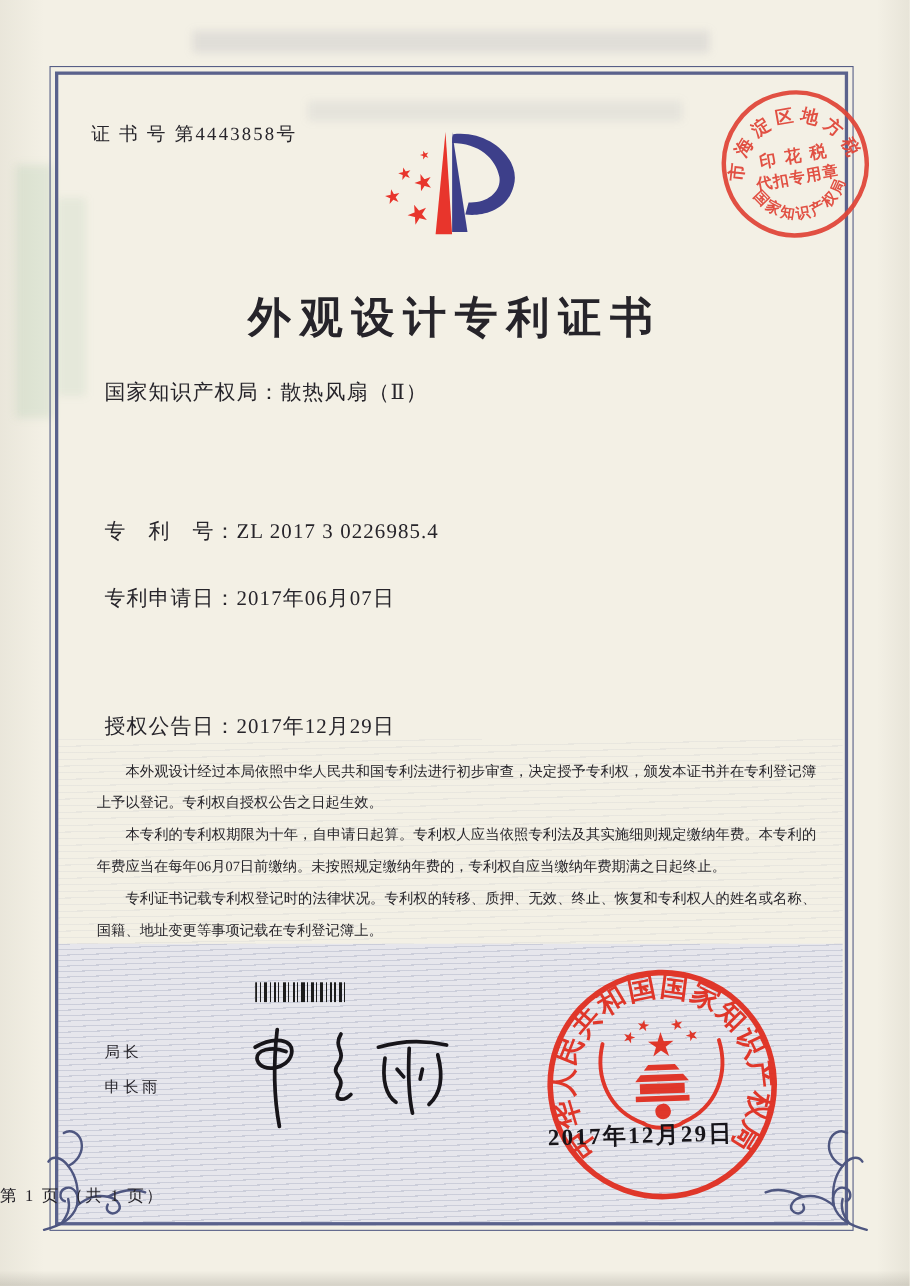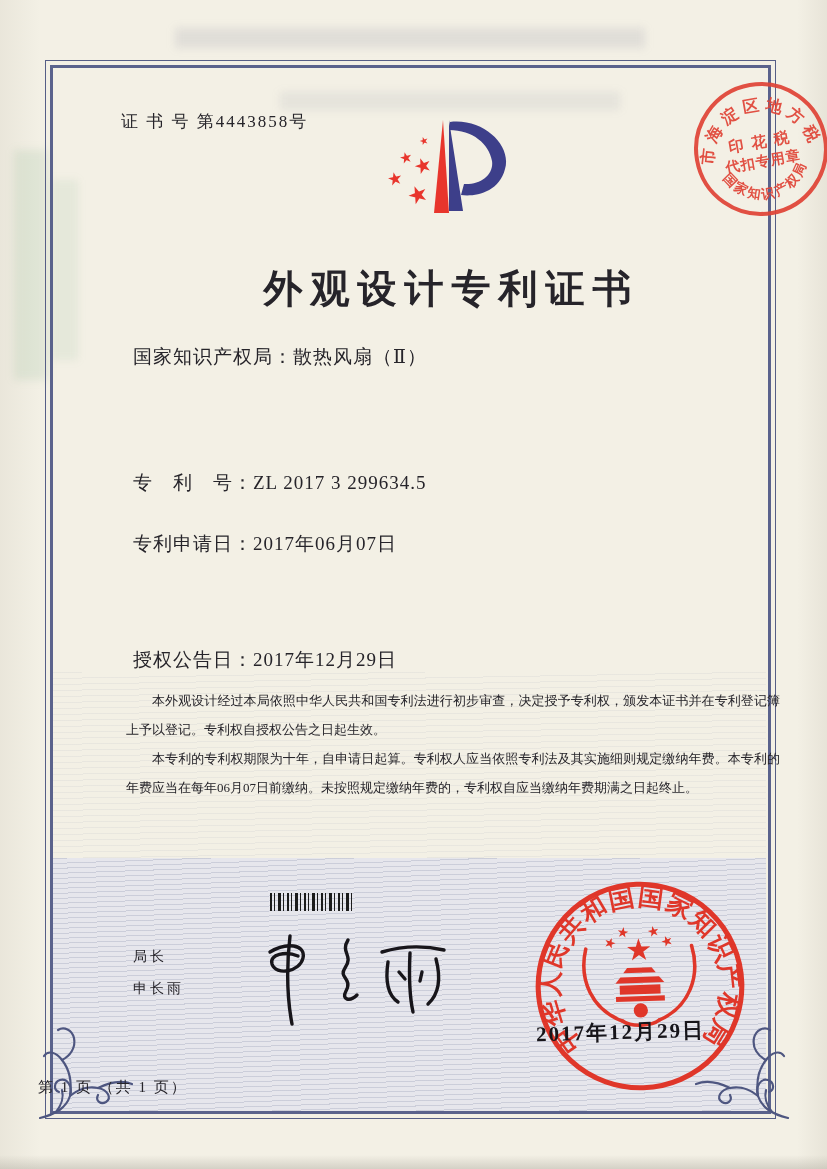--- a/index.html
+++ b/index.html
@@ -27,21 +27,21 @@
   .frame-inner{position:absolute;left:4px;top:4px;right:4px;bottom:4px;border:3px solid #5a628c;}
 
   
   .guilloche{position:absolute;left:53px;top:858px;width:713px;height:256px;z-index:1;
     background-color:#e6e6ec;
     background-image:repeating-linear-gradient(178deg,rgba(108,118,152,.22) 0 1px,rgba(0,0,0,0) 1px 5px);
   }
   .guilloche-soft{position:absolute;left:53px;top:672px;width:713px;height:186px;z-index:1;
     background-image:repeating-linear-gradient(179deg,rgba(108,118,152,.08) 0 1px,rgba(0,0,0,0) 1px 6px);}
 
-  .content{position:absolute;inset:0;z-index:4;margin-left:38px;}
+  .content{position:absolute;inset:0;z-index:4;}
 
   .cert-number{position:absolute;left:83px;top:110px;font-size:17px;letter-spacing:2px;}
 
   .logo{position:absolute;left:340px;top:118px;}
 
   .title{position:absolute;left:0;width:827px;top:236px;text-align:center;
     font-size:39px;font-weight:bold;letter-spacing:8px;}
 
   .field{position:absolute;left:95px;font-size:19px;letter-spacing:1px;white-space:pre;}
   .f1{top:344px}.f2{top:412px}.f3{top:470px}.f4{top:531px}.f5{top:589px}.f6{top:647px}
@@ -143,27 +143,28 @@
     <text x="70" y="68" text-anchor="middle" font-size="15" font-weight="bold" fill="#e04437" letter-spacing="2">印 花 税</text>
     <text x="70" y="87" text-anchor="middle" font-size="14" font-weight="bold" fill="#e04437" letter-spacing="1">代扣专用章</text>
     <text font-size="13" fill="#e04437" font-weight="bold" letter-spacing="2">
       <textPath href="#taxBottom" startOffset="50%" text-anchor="middle">国家知识产权局</textPath>
     </text>
   </svg>
 
   <h1 class="title">外观设计专利证书</h1>
 
   <div class="field f1"><span>国家知识产权局：</span><span>散热风扇（Ⅱ）</span></div>
-  <div class="field f3"><span>专　利　号：</span><span class="num">ZL 2017 3 299634.5</span></div>
+  <div class="field f3"><span>专　利　号：</span><span class="num">ZL 2017 3 0226985.4</span></div>
   <div class="field f4"><span>专利申请日：</span><span>2017年06月07日</span></div>
   <div class="field f6"><span>授权公告日：</span><span>2017年12月29日</span></div>
 
   <div class="body-text">
     <p>本外观设计经过本局依照中华人民共和国专利法进行初步审查，决定授予专利权，颁发本证书并在专利登记簿上予以登记。专利权自授权公告之日起生效。</p>
     <p>本专利的专利权期限为十年，自申请日起算。专利权人应当依照专利法及其实施细则规定缴纳年费。本专利的年费应当在每年06月07日前缴纳。未按照规定缴纳年费的，专利权自应当缴纳年费期满之日起终止。</p>
+    <p>专利证书记载专利权登记时的法律状况。专利权的转移、质押、无效、终止、恢复和专利权人的姓名或名称、国籍、地址变更等事项记载在专利登记簿上。</p>
   </div>
 
   <div class="barcode"></div>
 
   <div class="officer">
     <div>局长</div>
     <div>申长雨</div>
   </div>
 
   <svg class="signature" width="225" height="112" viewBox="0 0 225 112">

